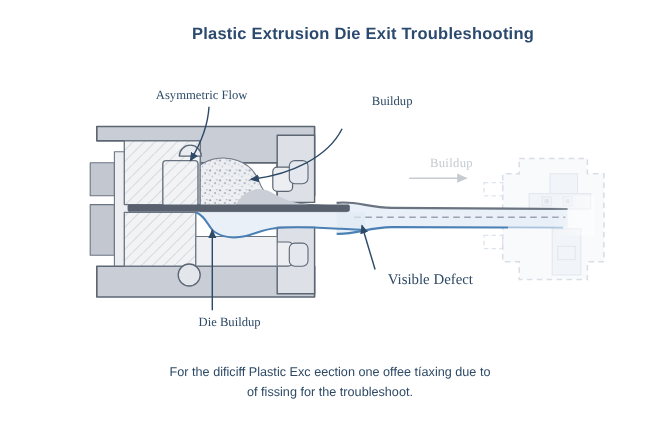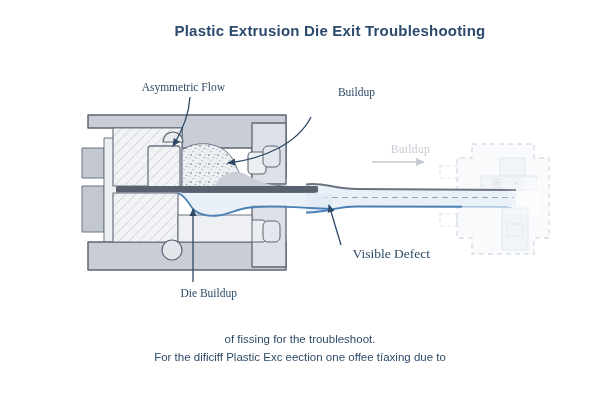--- a/index.html
+++ b/index.html
@@ -136,16 +136,16 @@
     <div>Buildup</div>
   </div>
 
   <div class="lbl muted" style="left:368px;top:142px;width:62px;letter-spacing:.3px;">Buildup</div>
 
   <div class="lbl" style="left:147px;top:286px;width:90px;">Die Buildup</div>
 
   <div class="lbl vd" style="left:320px;top:246px;width:110px;">Visible Defect</div>
 
   <div class="caption">
+    <div>For the dificiff Plastic Exc eection one offee tíaxing due to</div>
     <div>of fissing for the troubleshoot.</div>
-    <div>For the dificiff Plastic Exc eection one offee tíaxing due to</div>
   </div>
 </div>
 
 </body></html>

